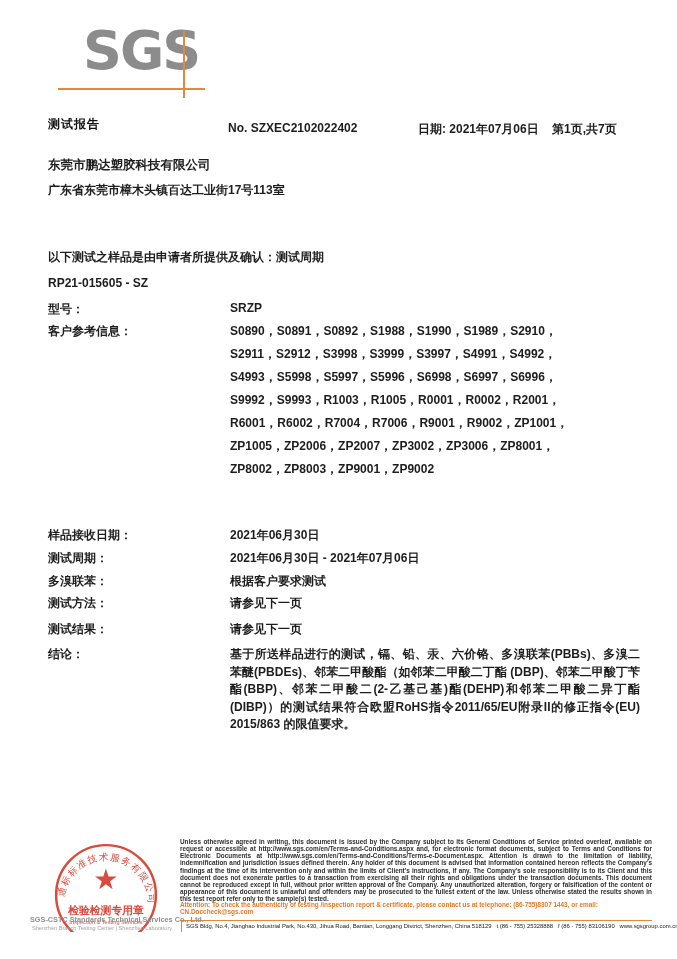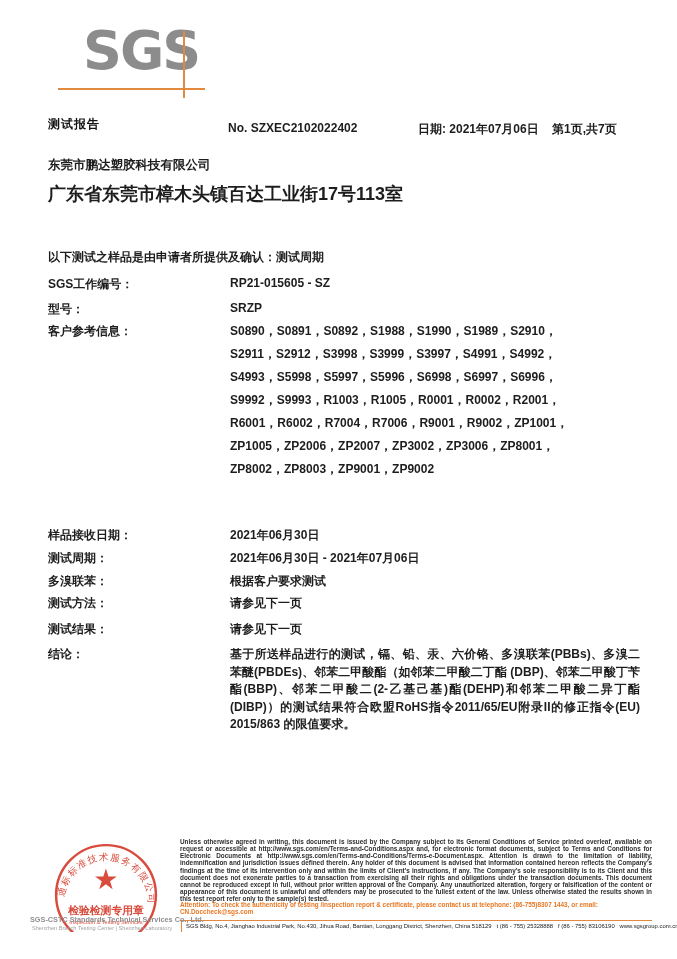--- a/index.html
+++ b/index.html
@@ -14,21 +14,21 @@
   .logo-vline { position:absolute; left:128px; top:6px; width:2px; height:67px; background:#e0893f; }
 
   
   .report-title { position:absolute; left:48px; top:116px; font-size:12px; font-weight:700; color:#111; letter-spacing:1px; }
   .report-no    { position:absolute; left:228px; top:121px; font-size:12px; font-weight:700; }
   .report-date  { position:absolute; left:418px; top:121px; font-size:12px; font-weight:700; }
   .report-page  { position:absolute; left:552px; top:121px; font-size:12px; font-weight:700; }
 
   
   .company { position:absolute; left:48px; top:157px; font-size:12.5px; font-weight:700; }
-  .address { position:absolute; left:48px; top:182px; font-size:18px; font-weight:700; }
+  .address { position:absolute; left:48px; top:182px; font-size:12px; font-weight:700; }
 
   
   .intro { position:absolute; left:48px; top:249px; font-size:12px; font-weight:700; }
   .kv { position:absolute; left:48px; width:592px; display:flex; font-size:12px; }
   .kv .k { width:182px; flex:0 0 182px; font-weight:700; }
   .kv .v { flex:1; font-weight:700; }
   .ref-lines div { line-height:23px; font-weight:700; }
   .conclusion .v { line-height:17.5px; text-align:justify; }
 
   
@@ -61,21 +61,20 @@
   <div class="report-no">No. SZXEC2102022402</div>
   <div class="report-date">日期: 2021年07月06日</div>
   <div class="report-page">第1页,共7页</div>
 
   <div class="company">东莞市鹏达塑胶科技有限公司</div>
   <div class="address">广东省东莞市樟木头镇百达工业街17号113室</div>
 
   <div class="intro">以下测试之样品是由申请者所提供及确认：测试周期</div>
 
   <div class="kv" style="top:276px">
-    <div class="k">SGS工作编号：</div>
     <div class="v">RP21-015605 - SZ</div>
   </div>
 
   <div class="kv" style="top:301px">
     <div class="k">型号：</div>
     <div class="v">SRZP</div>
   </div>
 
   <div class="kv" style="top:320px">
     <div class="k" style="line-height:23px">客户参考信息：</div>

